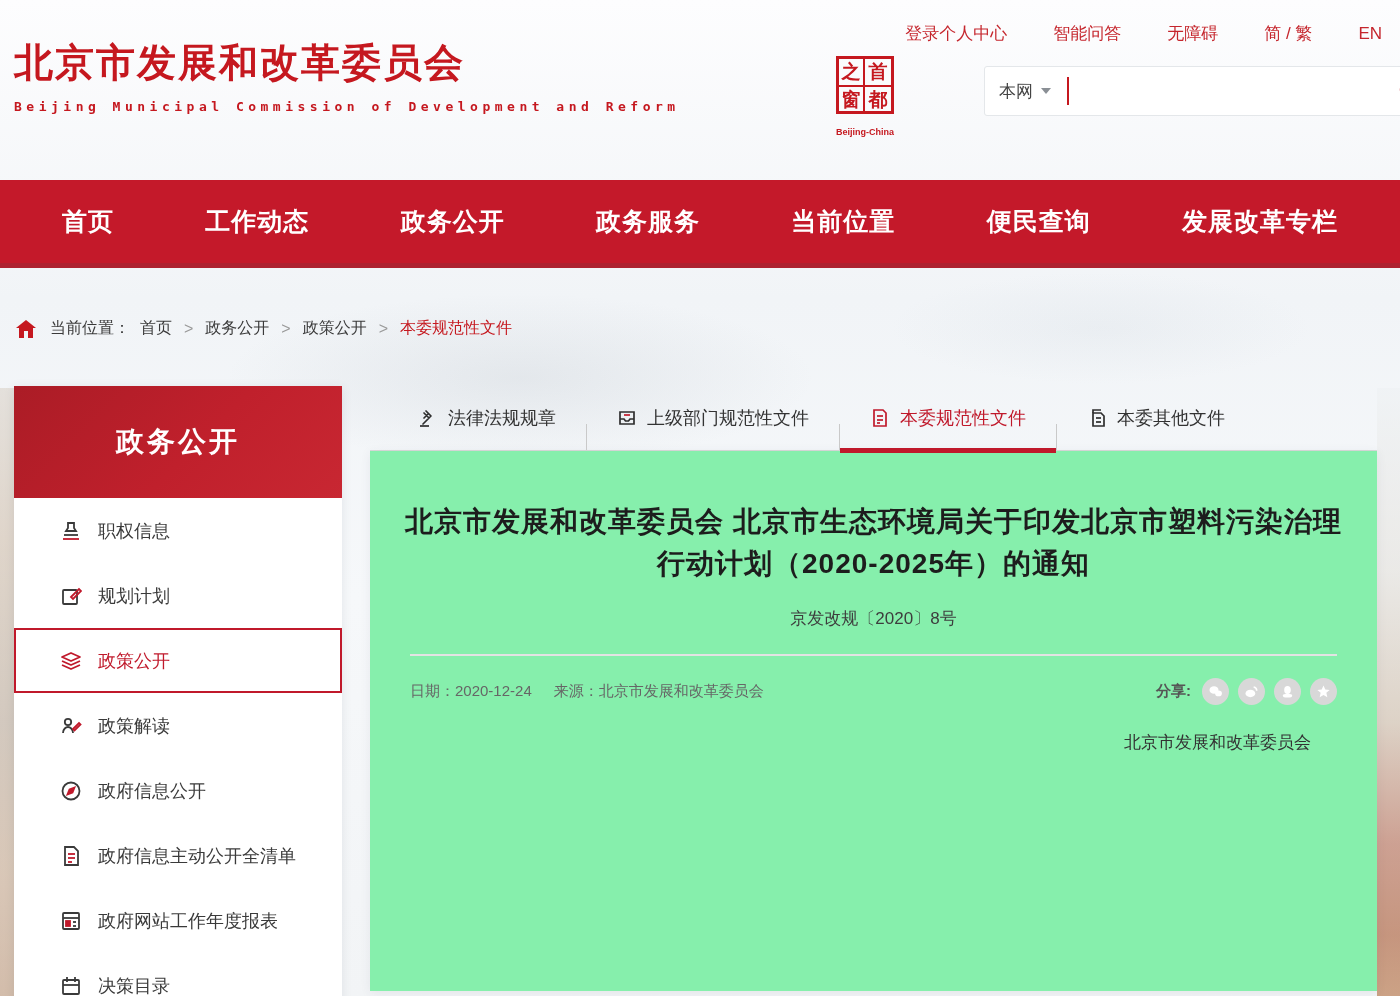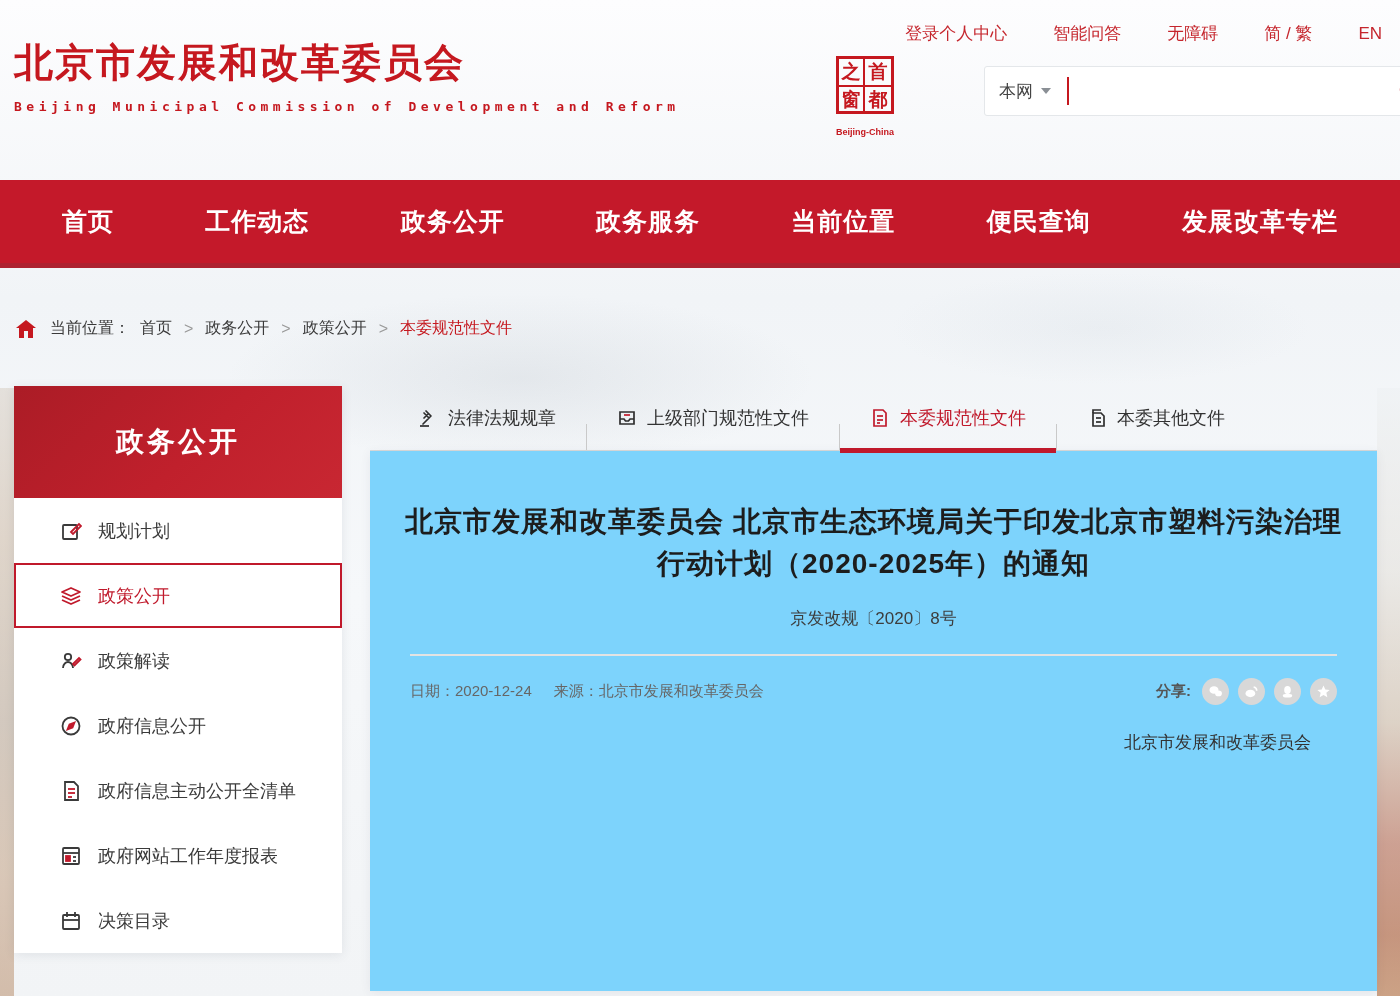--- a/index.html
+++ b/index.html
@@ -73,21 +73,21 @@
   .main { flex:1; min-width:0; }
   .tabs { height:65px; display:flex; align-items:flex-end; border-bottom:1px solid #d9d9d9; padding-left:18px; }
   .tab { position:relative; height:65px; display:flex; align-items:center; gap:10px; padding:0 30px;
     font-size:18px; color:#333; cursor:pointer; white-space:nowrap; }
   .tab .ic { width:20px; height:20px; color:#2e2e2e; }
   .tab.active { color:#c0192b; font-weight:400; }
   .tab.active .ic { color:#c0192b; }
   .tab.active::after { content:""; position:absolute; left:0; right:0; bottom:-3px; height:5px; background:#c0192b; }
   .tab-sep { width:1px; height:26px; background:#c9c9c9; }
 
-  .card { background:#7dd3fc; box-shadow:0 2px 10px rgba(60,70,90,.08); padding:50px 30px 16px; min-height:540px; }
+  .card { background:#86efac; box-shadow:0 2px 10px rgba(60,70,90,.08); padding:50px 30px 16px; min-height:540px; }
   .art-title { text-align:center; font-size:28px; font-weight:700; color:#1d1d1d; line-height:1.5;
     max-width:950px; margin:0 auto; letter-spacing:1px; }
   .doc-no { text-align:center; font-size:17px; color:#3d3d3d; margin-top:22px; }
   .meta-rule { border:none; border-top:2px solid #e3e3e3; margin:24px 10px 0; }
   .meta-row { display:flex; align-items:center; justify-content:space-between; margin:22px 10px 0; }
   .meta-left { font-size:15px; color:#666; display:flex; gap:22px; }
   .share { display:flex; align-items:center; gap:9px; }
   .share-label { font-size:15px; color:#555; font-weight:700; margin-right:2px; }
   .share-btn { width:27px; height:27px; border-radius:50%; background:#d8d8d8; border:none; cursor:pointer;
     display:flex; align-items:center; justify-content:center; padding:0; }
@@ -168,20 +168,28 @@
   <a href="#" class="current">本委规范性文件</a>
 </div>
 
 <div class="content">
 
   <aside class="sidebar">
     <div class="sidebar-header">
       <span>政务公开</span>
     </div>
 
+    <div class="side-item">
+      <svg class="ic" viewBox="0 0 22 22" fill="none" stroke="currentColor" stroke-width="1.8">
+        <path d="M8 3 h6 v5 l2 3 h-10 l2-3 z"></path>
+          <line x1="4" y1="15" x2="18" y2="15"></line>
+          <line x1="3" y1="19" x2="19" y2="19" stroke="#c0192b"></line>
+      </svg>
+      <span>职权信息</span>
+    </div>
 
     <div class="side-item">
       <svg class="ic" viewBox="0 0 22 22" fill="none" stroke="currentColor" stroke-width="1.8">
         <rect x="3" y="5" width="14" height="14" rx="1"></rect>
           <path d="M11 12 L19 4 L21 6 L13 14 z" stroke="#c0192b"></path>
       </svg>
       <span>规划计划</span>
     </div>
 
     <div class="side-item active">

